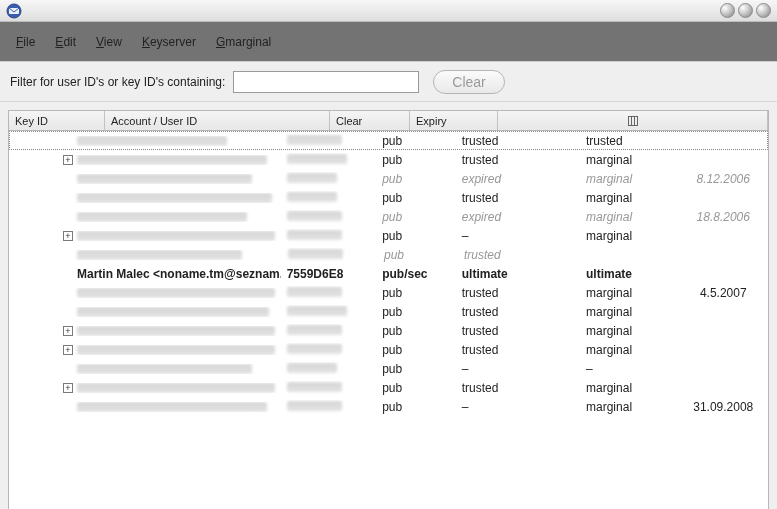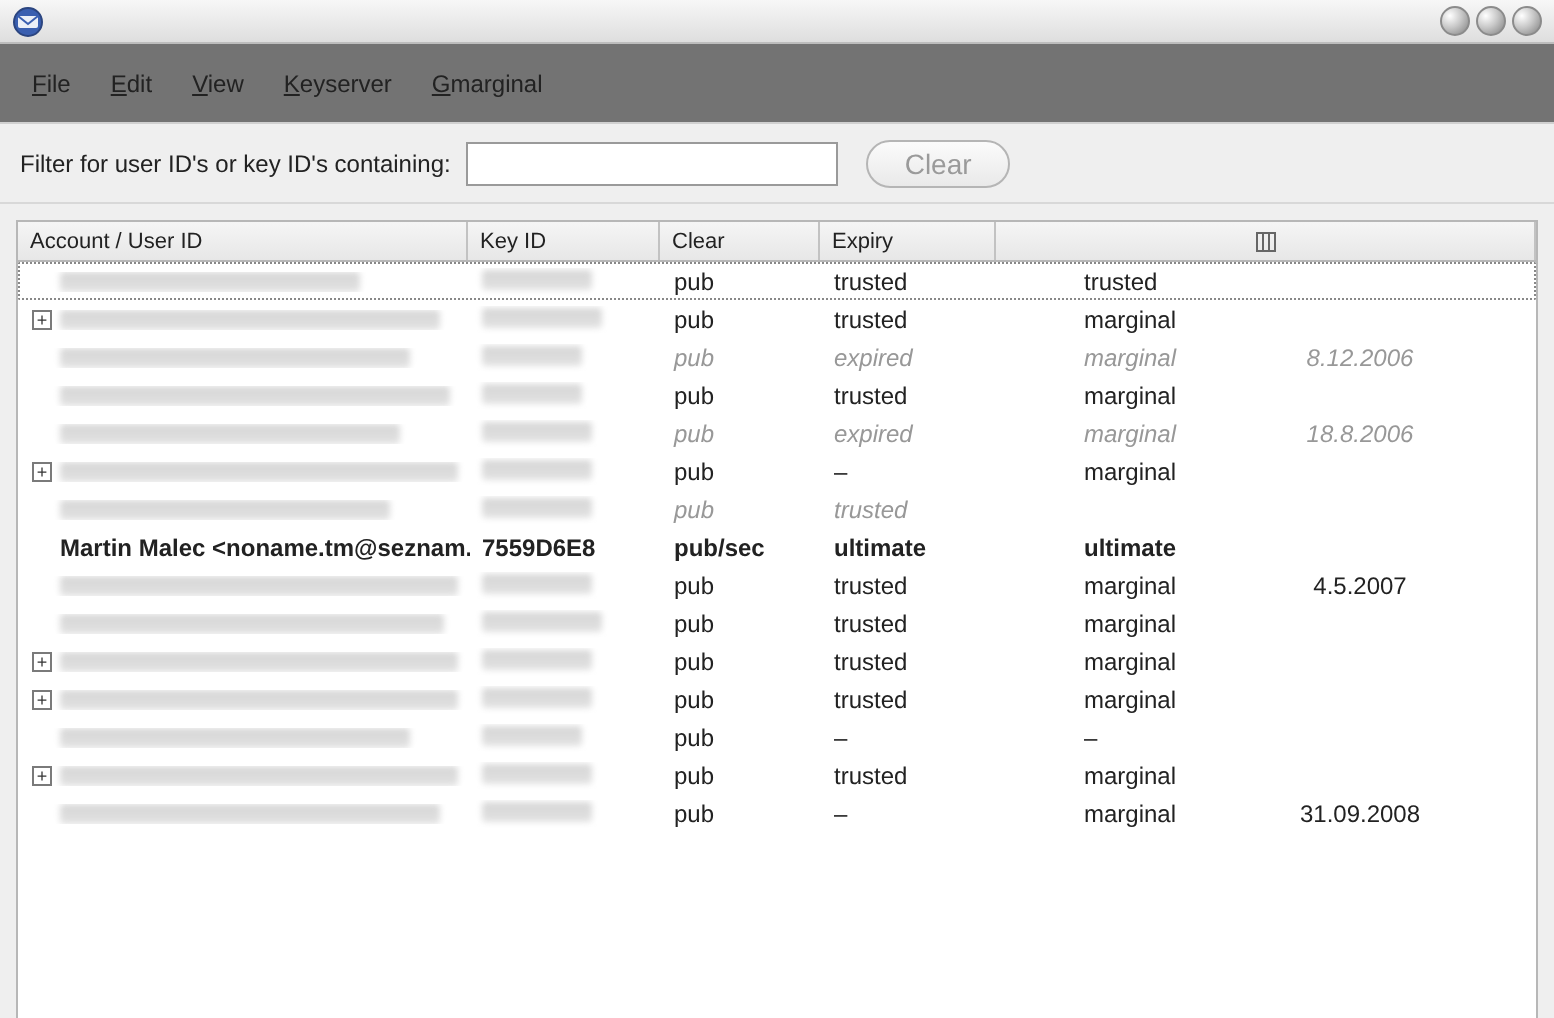--- a/index.html
+++ b/index.html
@@ -111,20 +111,21 @@
   .col-expiry { width: 88px; }
   .col-picker { flex: 1; display:flex; justify-content:center; }
 
   .tbody { flex: 1; overflow: hidden; }
   .row {
     display: flex;
     height: 19px;
     align-items: center;
     font-size: 12px;
     border: 1px dotted transparent;
+    padding-left: 47px;
   }
   .row.focus-ring { border: 1px dotted #888; border-radius: 1px; }
   .cell {
     padding: 0 6px;
     overflow: hidden; white-space: nowrap; text-overflow: ellipsis;
   }
   .cell.user { width: 225px; display:flex; align-items:center; }
   .cell.keyid { width: 96px; }
   .cell.type  { width: 80px; }
   .cell.calc  { width: 125px; }
@@ -180,22 +181,22 @@
 </div>
 
 <div class="toolbar">
   <label>Filter for user ID's or key ID's containing:</label>
   <input type="text" value="" style="">
   <button class="clear-btn" disabled="">Clear</button>
 </div>
 
 <div class="panel">
   <div class="thead">
+    <div class="th col-keyid">Key ID</div>
     <div class="th col-user">Account / User ID</div>
-    <div class="th col-keyid">Key ID</div>
     <div class="th col-type">Clear</div>
     <div class="th col-expiry">Expiry</div>
     <div class="th col-picker">
       <svg width="10" height="10" viewBox="0 0 10 10">
           <rect x="0.5" y="0.5" width="9" height="9" fill="none" stroke="#666"></rect>
           <line x1="3.5" y1="0.5" x2="3.5" y2="9.5" stroke="#666"></line>
           <line x1="6.5" y1="0.5" x2="6.5" y2="9.5" stroke="#666"></line>
         </svg>
     </div>
   </div>

